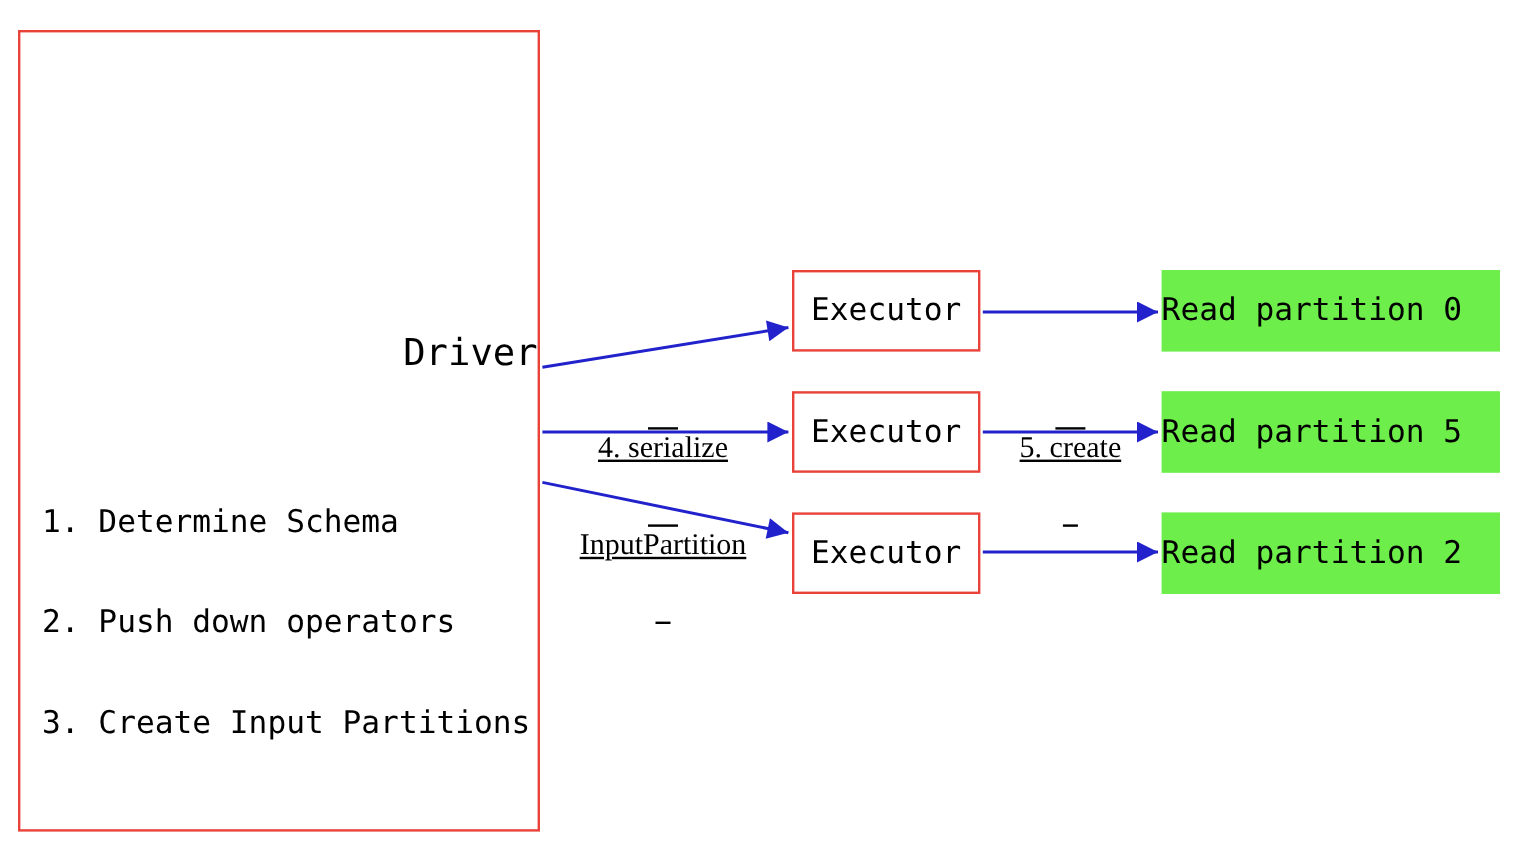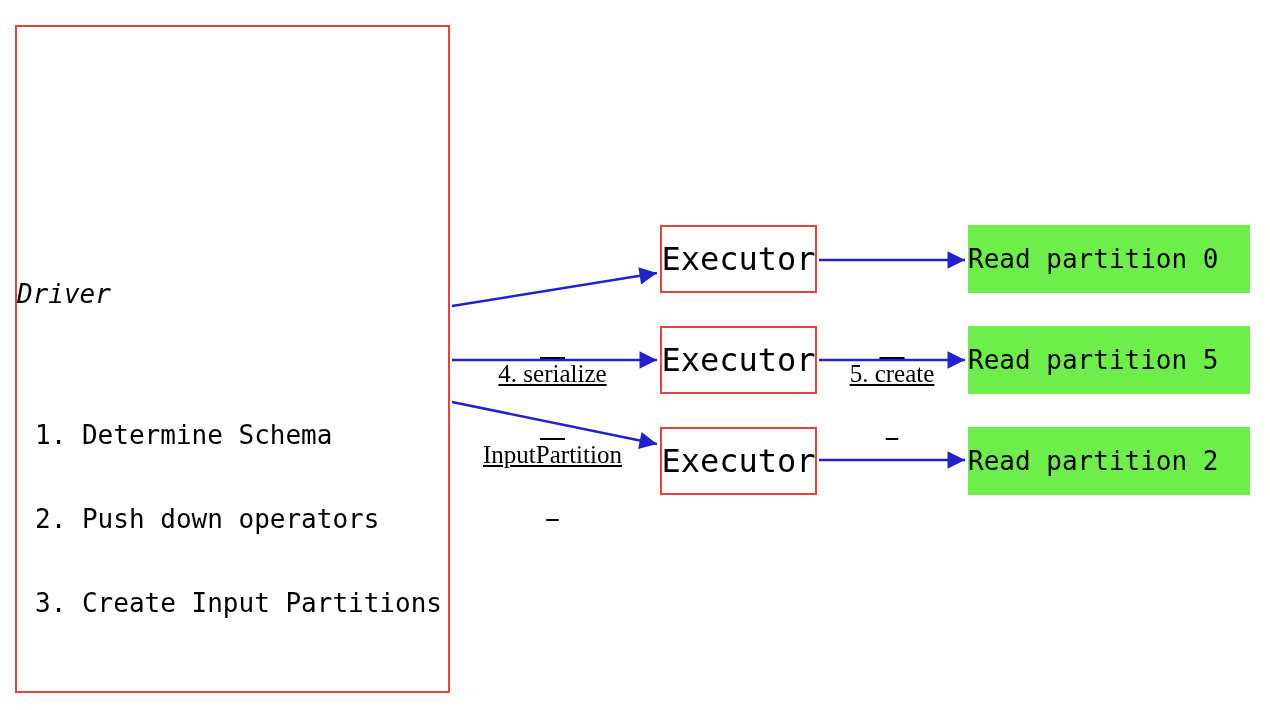--- a/index.html
+++ b/index.html
@@ -22,41 +22,40 @@
   .driver-box{
     position:absolute;
     left:15px;top:25px;
     width:435px;height:668px;
     border:2px solid var(--box-border);
     background:#ffffff;
   }
   .driver-title{
     position:absolute;
     top:253px;left:0;right:0;
-    text-align:left;
-    font-size:26px;
+    text-align:right;
+    font-size:31px;
     line-height:28px;
     white-space:pre;
-    font-style:italic;
   }
   .driver-steps{
     position:absolute;
     top:338px;left:18px;
     font-size:26px;
     line-height:28px;
     white-space:pre;
   }
   .executor-box{
     position:absolute;
     left:660px;
     width:157px;height:68px;
     border:2px solid var(--box-border);
     background:#ffffff;
     display:flex;align-items:center;justify-content:center;
-    font-size:32px;
+    font-size:26px;
     white-space:pre;
   }
   .partition-box{
     position:absolute;
     left:968px;
     width:282px;height:68px;
     background:var(--partition-fill);
     display:flex;align-items:center;
     font-size:26px;
     white-space:pre;

